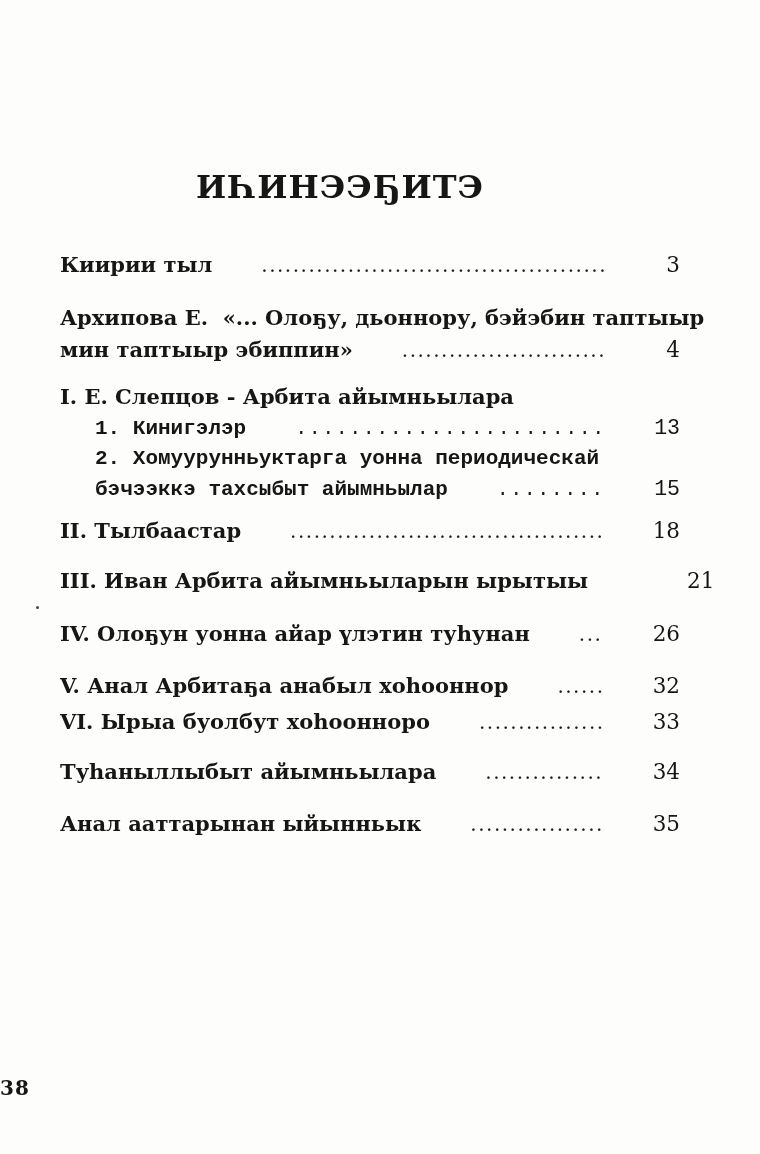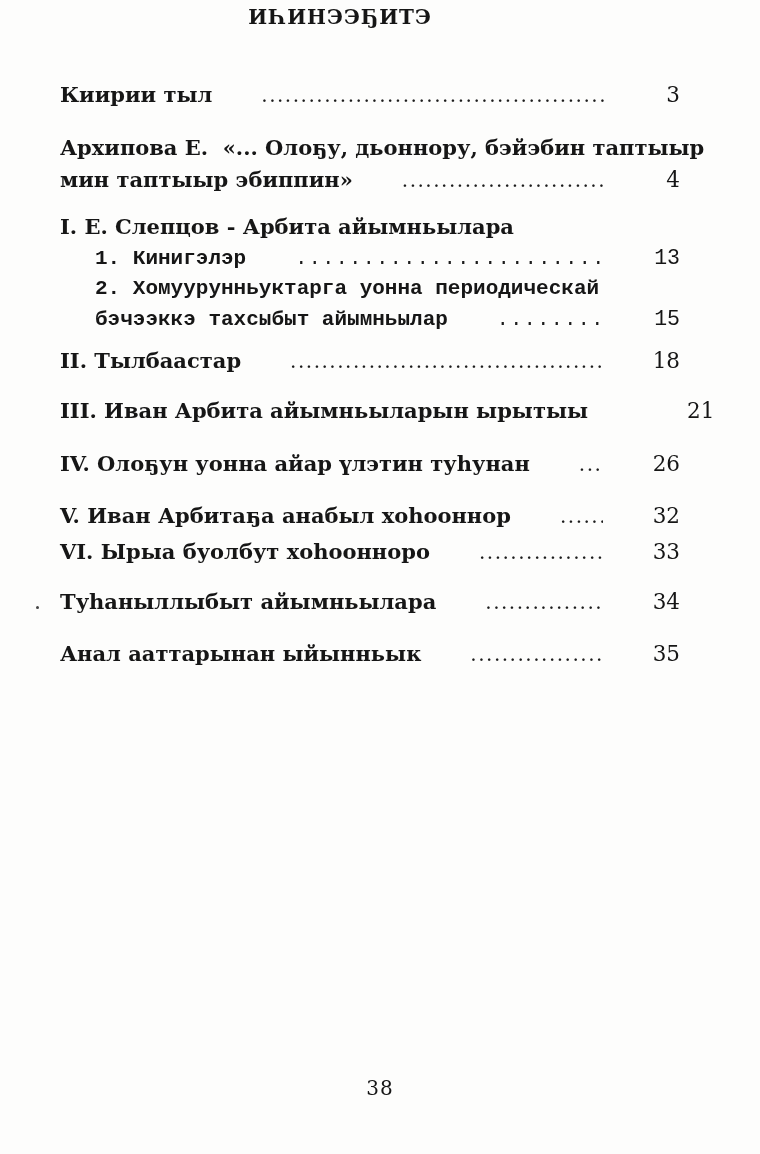--- a/index.html
+++ b/index.html
@@ -10,23 +10,24 @@
     position: relative;
     width: 760px;
     height: 1154px;
     margin: 0 auto;
     background: #fdfdfc;
     color: #161616;
     overflow: hidden;
   }
 
   .title {
+    padding-top: 170px;
     width: 680px;           
     text-align: center;
-    font-size: 20px;
+    font-size: 32px;
     font-weight: bold;
     letter-spacing: 1px;
     line-height: 34px;
   }
 
   .toc {
     margin: 46px 0 0 60px;
     width: 620px;
   }
 
@@ -57,23 +58,23 @@
     font-size: 21.5px;
     min-width: 26px;
     text-align: right;
   }
 
   .folio {
     position: absolute;
     top: 1076px;
     left: 0;
     width: 100%;
-    text-align: center;
+    text-align: left;
     font-size: 20px;
-    font-weight: normal;
+    font-weight: bold;
     letter-spacing: 1px;
   }
 
   .speck {
     position: absolute;
     left: 36px;
     top: 606px;
     width: 3px;
     height: 3px;
     border-radius: 50%;
@@ -137,21 +138,21 @@
       <span class="pg">21</span>
     </div>
 
     <div class="row" style="margin-top:23px">
       <span class="t">IV. Олоҕун уонна айар үлэтин туһунан</span>
       <span class="leader">..........................................................................................</span>
       <span class="pg">26</span>
     </div>
 
     <div class="row" style="margin-top:22px">
-      <span class="t">V. Иван Арбитаҕа анабыл хоһооннор</span>
+      <span class="t">V. Анал Арбитаҕа анабыл хоһооннор</span>
       <span class="leader">..........................................................................................</span>
       <span class="pg">32</span>
     </div>
 
     <div class="row" style="margin-top:6px">
       <span class="t">VI. Ырыа буолбут хоһоонноро</span>
       <span class="leader">..........................................................................................</span>
       <span class="pg">33</span>
     </div>
 

